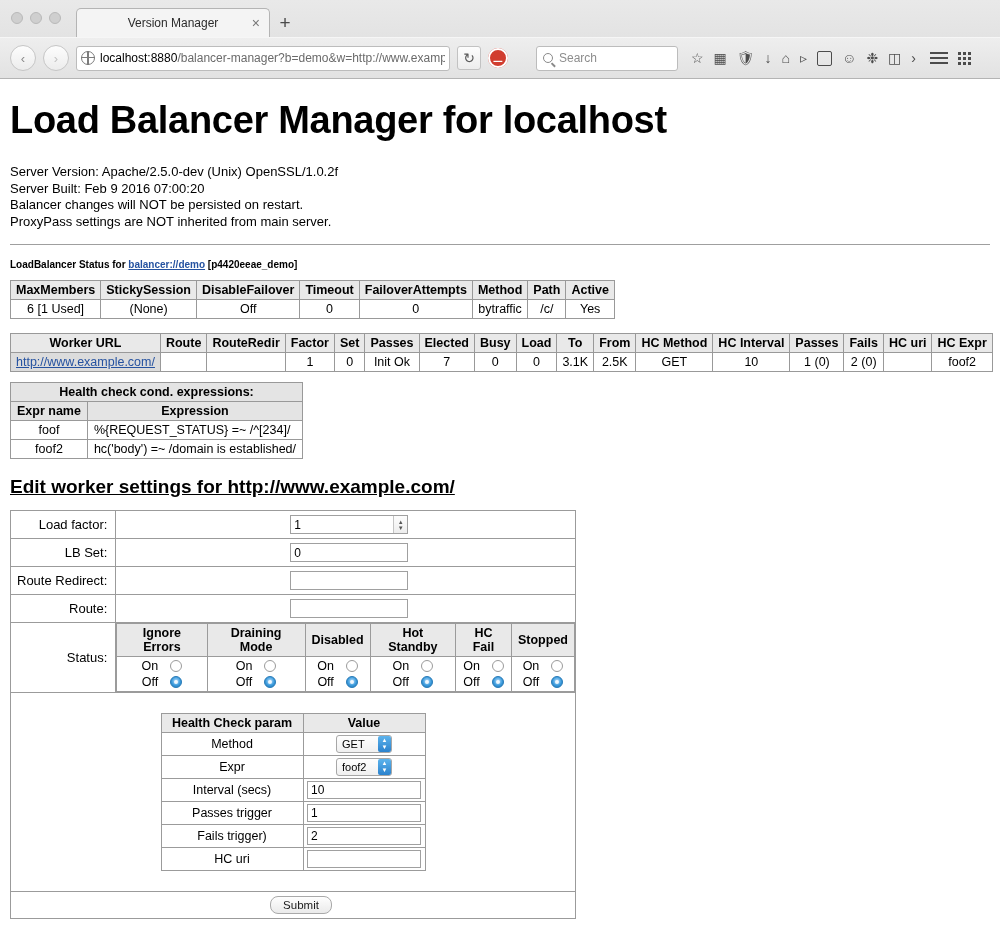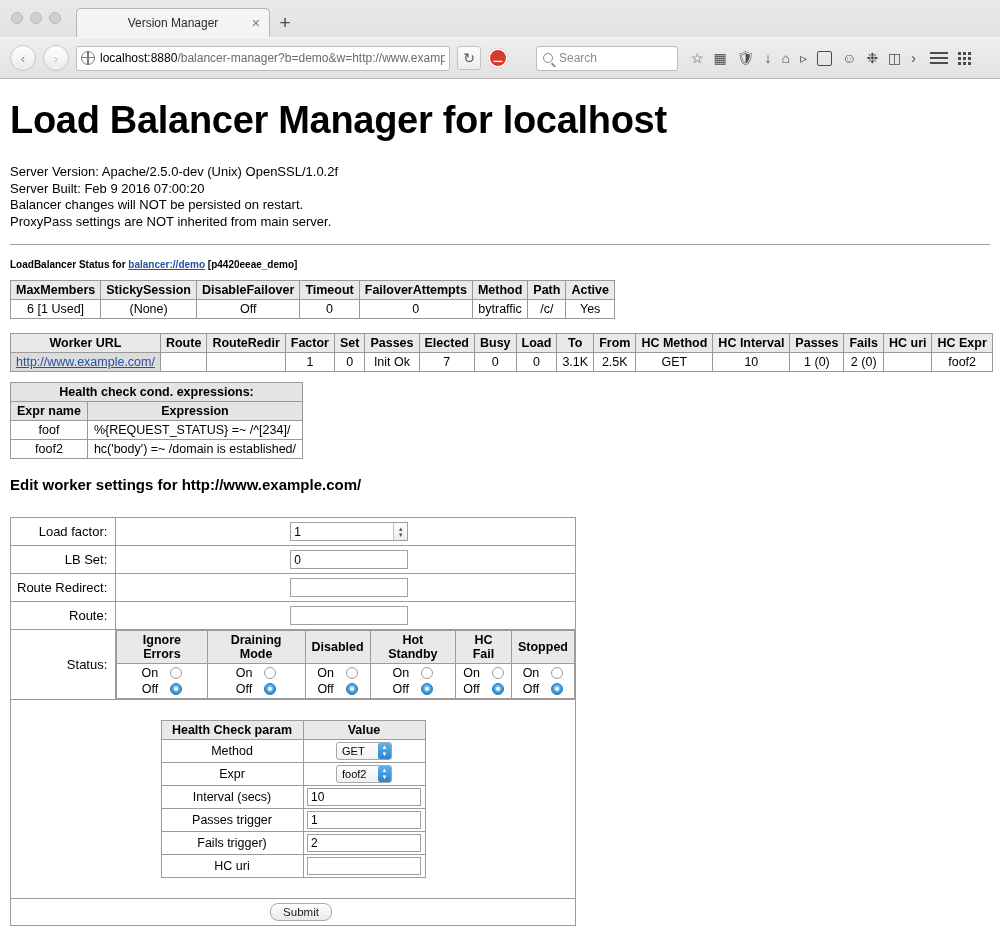--- a/index.html
+++ b/index.html
@@ -122,21 +122,21 @@
   .grid9 { display:grid;grid-template-columns:repeat(3,3px);grid-template-rows:repeat(3,3px);gap:2px; }
   .grid9 i { background:#4c4c4c; }
 
   
   .page { padding:20px 10px 0 10px; }
   h1 { font-size:38px; margin:0 0 22px 0; font-weight:bold; letter-spacing:-0.3px; }
   .meta { font-size:13px; line-height:16.5px; margin:0 0 14px 0; }
   hr { border:none; border-top:1px solid #9f9f9f; margin:14px 0 14px 0; }
   h2 { font-size:10px; margin:0 0 10px 0; font-weight:bold; }
   h2 a { color:#2552a0; }
-  h3 { font-size:15px; margin:17px 0 24px 0; font-weight:bold; }
+  h3 { font-size:19px; margin:17px 0 12px 0; font-weight:bold;text-decoration:underline; }
 
   table.grid { border-collapse:collapse; font-size:12.5px; }
   table.grid th, table.grid td {
     border:1px solid #999;
     padding:2px 5px;
     text-align:center;
     white-space:nowrap;
   }
   table.grid th { background:#e9e9e9; font-weight:bold; }
   .tbl-status td { padding:2px 6px; }

